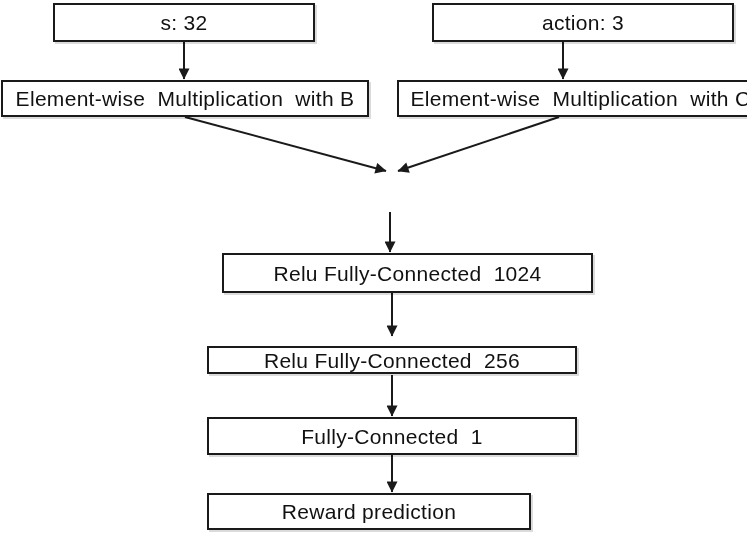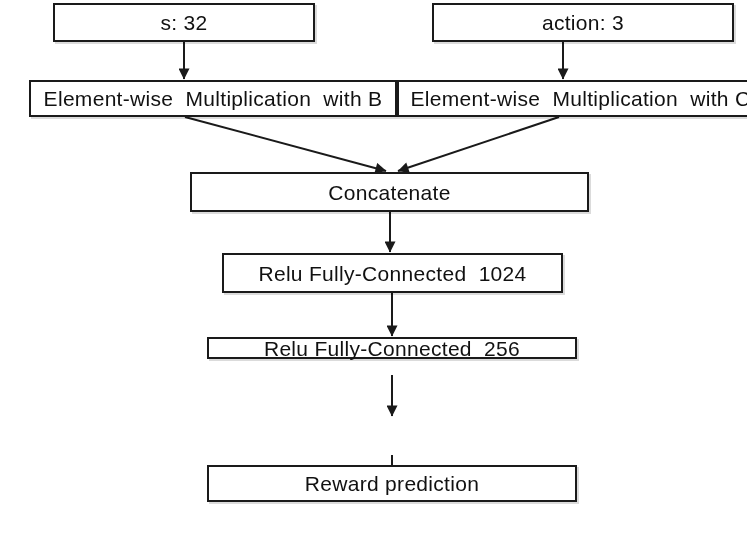--- a/index.html
+++ b/index.html
@@ -38,27 +38,27 @@
     justify-content:center;
     font-size:21px;
     color:var(--text);
     white-space:pre;
     letter-spacing:0.3px;
     line-height:1;
   }
   
   .n-state        {left:53px;  top:3px;   width:262px; height:39px;}
   .n-action       {left:432px; top:3px;   width:302px; height:39px;}
-  .n-elem-b       {left:1px;   top:80px;  width:368px; height:37px;margin-left:28px;}
+  .n-elem-b       {left:1px;   top:80px;  width:368px; height:37px;}
   .n-elem-c       {left:397px; top:80px;  width:367px; height:37px;}
   .n-concat       {left:190px; top:172px; width:399px; height:40px;}
-  .n-relu1024     {left:222px; top:253px; width:341px; height:40px;text-align:right;}
-  .n-relu256      {left:207px; top:337px; width:370px; height:22px;}
+  .n-relu1024     {left:222px; top:253px; width:371px; height:40px;text-align:right;}
+  .n-relu256      {left:207px; top:346px; width:370px; height:28px;}
   .n-fc1          {left:207px; top:417px; width:370px; height:38px;}
-  .n-reward       {left:207px; top:465px; width:370px; height:37px;}
+  .n-reward       {left:207px; top:493px; width:324px; height:37px;}
 </style>
 </head>
 <body>
 
 <div class="canvas">
 
   <svg class="edges" viewBox="0 0 747 540" xmlns="http://www.w3.org/2000/svg">
     <defs>
       <marker id="ah" viewBox="0 0 10 10" refX="9.6" refY="5" markerWidth="13" markerHeight="11" orient="auto" markerUnits="userSpaceOnUse">
         <path d="M0,0 L10,5 L0,10 z" fill="#1a1a1a"></path>
@@ -71,18 +71,18 @@
     <line x1="390" y1="212" x2="390" y2="252" marker-end="url(#ah)"></line>
     <line x1="392" y1="293" x2="392" y2="336" marker-end="url(#ah)"></line>
     <line x1="392" y1="375" x2="392" y2="416" marker-end="url(#ah)"></line>
     <line x1="392" y1="455" x2="392" y2="492" marker-end="url(#ah)"></line>
   </svg>
 
   <div class="node n-state">s: 32</div>
   <div class="node n-action">action: 3</div>
   <div class="node n-elem-b">Element-wise  Multiplication  with B</div>
   <div class="node n-elem-c">Element-wise  Multiplication  with C</div>
-  <div class="node n-concat">Concatenate</div>
   <div class="node n-relu1024">Relu Fully-Connected  1024</div>
   <div class="node n-relu256">Relu Fully-Connected  256</div>
+  <div class="node n-fc1">Fully-Connected  1</div>
   <div class="node n-reward">Reward prediction</div>
 
 </div>
 
 </body></html>

